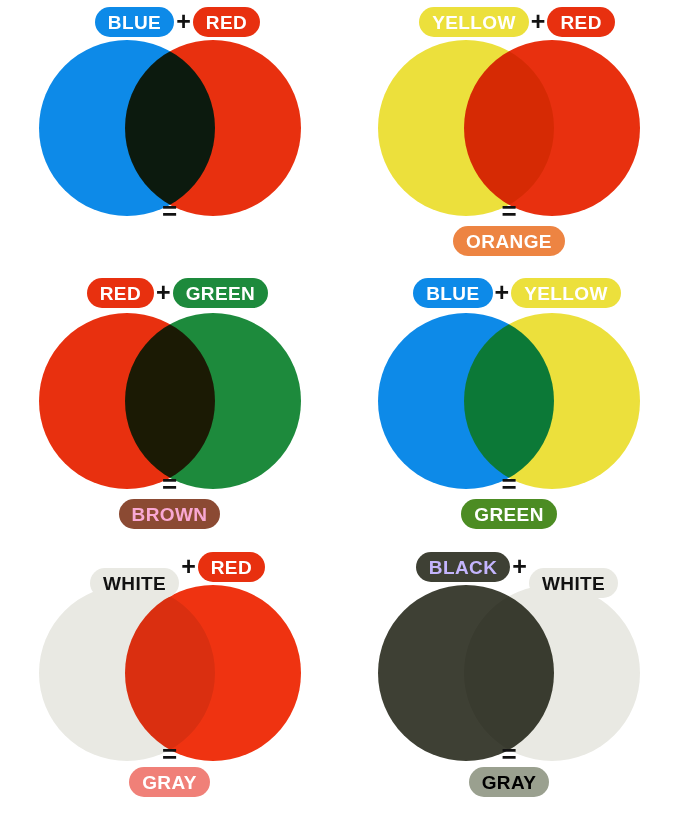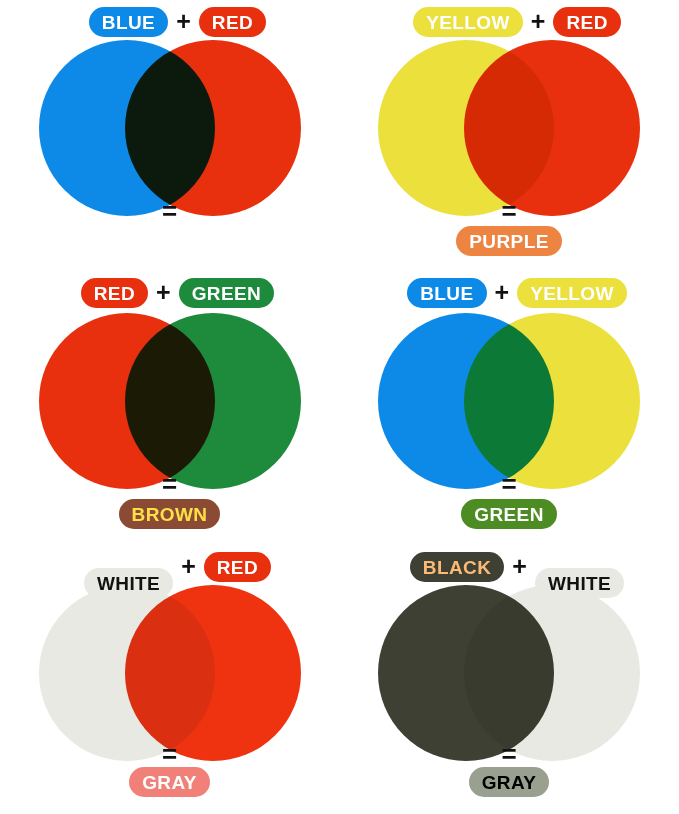--- a/index.html
+++ b/index.html
@@ -39,21 +39,21 @@
   
   .operands {
     position: absolute;
     top: 6px;
     left: 0;
     right: 0;
     height: 32px;
     display: flex;
     align-items: center;
     justify-content: center;
-    gap: 8px;
+    gap: 2px;
     z-index: 4;
     padding-left: 16px;
   }
 
   .pill {
     display: inline-flex;
     align-items: center;
     justify-content: center;
     height: 30px;
     padding: 0 13px;
@@ -148,36 +148,36 @@
           <span class="pill" style="background: rgb(236, 224, 60); color: rgb(255, 255, 255);">YELLOW</span>
           <span class="op-plus">+</span>
           <span class="pill" style="background: rgb(232, 48, 15); color: rgb(255, 255, 255);">RED</span>
         </div>
         <div class="venn">
           <div class="circle left" style="background: rgb(236, 224, 60);"></div>
           <div class="circle right" style="background: rgb(232, 48, 15);"></div>
         </div>
         <div class="equals">=</div>
         <div class="result">
-          <span class="pill" style="background: rgb(237, 132, 66); color: rgb(255, 255, 255);">PURPLE</span>
+          <span class="pill" style="background: rgb(237, 132, 66); color: rgb(255, 255, 255);">ORANGE</span>
         </div>
       </div>
       <div class="panel row2">
         <div class="operands">
           <span class="pill" style="background: rgb(232, 48, 15); color: rgb(255, 255, 255);">RED</span>
           <span class="op-plus">+</span>
           <span class="pill" style="background: rgb(29, 138, 60); color: rgb(255, 255, 255);">GREEN</span>
         </div>
         <div class="venn">
           <div class="circle left" style="background: rgb(232, 48, 15);"></div>
           <div class="circle right" style="background: rgb(29, 138, 60);"></div>
         </div>
         <div class="equals">=</div>
         <div class="result">
-          <span class="pill" style="background: rgb(139, 74, 51); color: #fde047;">BROWN</span>
+          <span class="pill" style="background: rgb(139, 74, 51); color: #f9a8d4;">BROWN</span>
         </div>
       </div>
       <div class="panel row2">
         <div class="operands">
           <span class="pill" style="background: rgb(13, 138, 232); color: rgb(255, 255, 255);">BLUE</span>
           <span class="op-plus">+</span>
           <span class="pill" style="background: rgb(236, 224, 60); color: rgb(255, 255, 255);">YELLOW</span>
         </div>
         <div class="venn">
           <div class="circle left" style="background: rgb(13, 138, 232);"></div>
@@ -198,21 +198,21 @@
           <div class="circle left" style="background: rgb(233, 233, 227);"></div>
           <div class="circle right" style="background: rgb(239, 51, 17);"></div>
         </div>
         <div class="equals">=</div>
         <div class="result">
           <span class="pill" style="background: rgb(240, 128, 120); color: rgb(255, 255, 255);">GRAY</span>
         </div>
       </div>
       <div class="panel row3">
         <div class="operands">
-          <span class="pill" style="background: rgb(62, 64, 52); color: #fdba74;">BLACK</span>
+          <span class="pill" style="background: rgb(62, 64, 52); color: #c4b5fd;">BLACK</span>
           <span class="op-plus">+</span>
           <span class="pill dark-text" style="background: rgb(233, 233, 227); color: rgb(18, 18, 18);">WHITE</span>
         </div>
         <div class="venn">
           <div class="circle left" style="background: rgb(62, 64, 52);"></div>
           <div class="circle right" style="background: rgb(233, 233, 227);"></div>
         </div>
         <div class="equals">=</div>
         <div class="result">
           <span class="pill" style="background: rgb(154, 160, 143); color: #000000;">GRAY</span>

